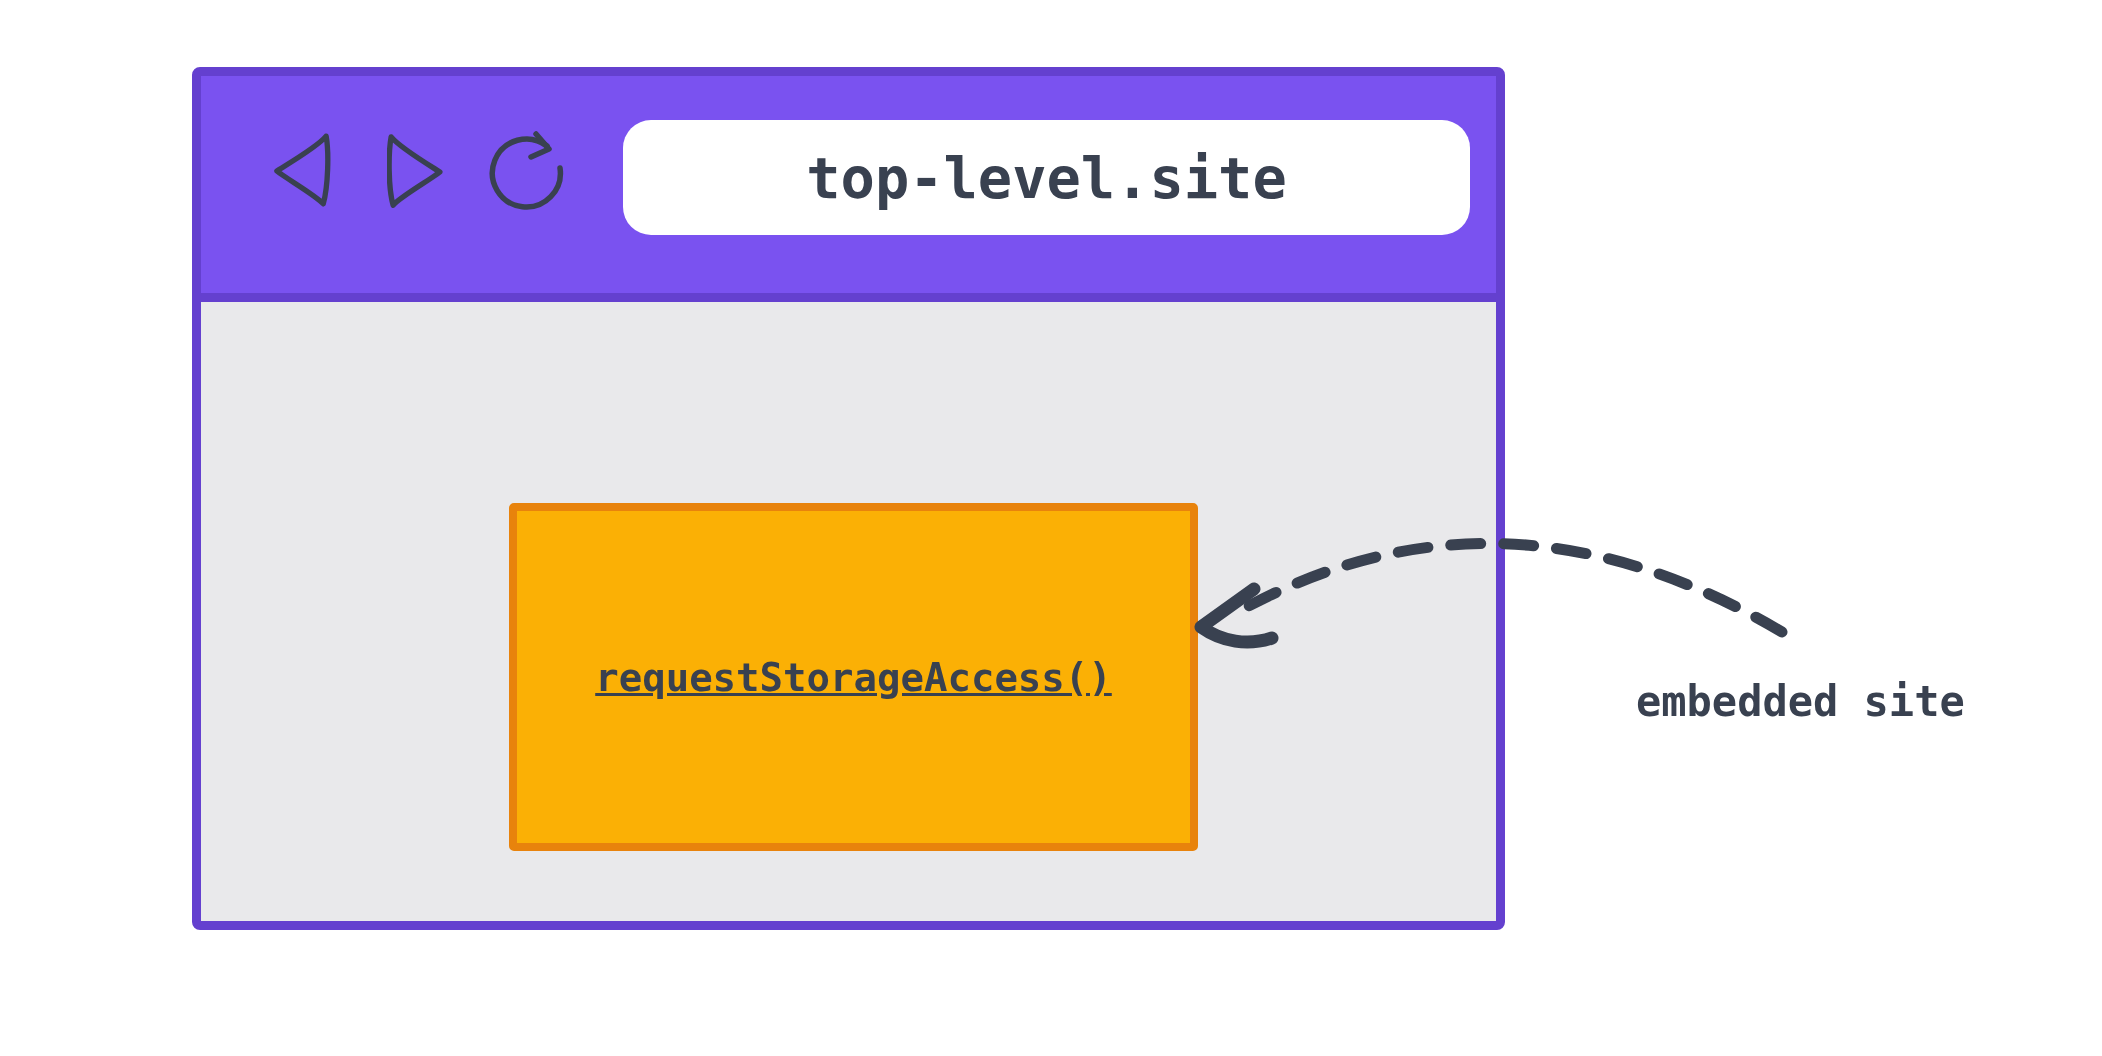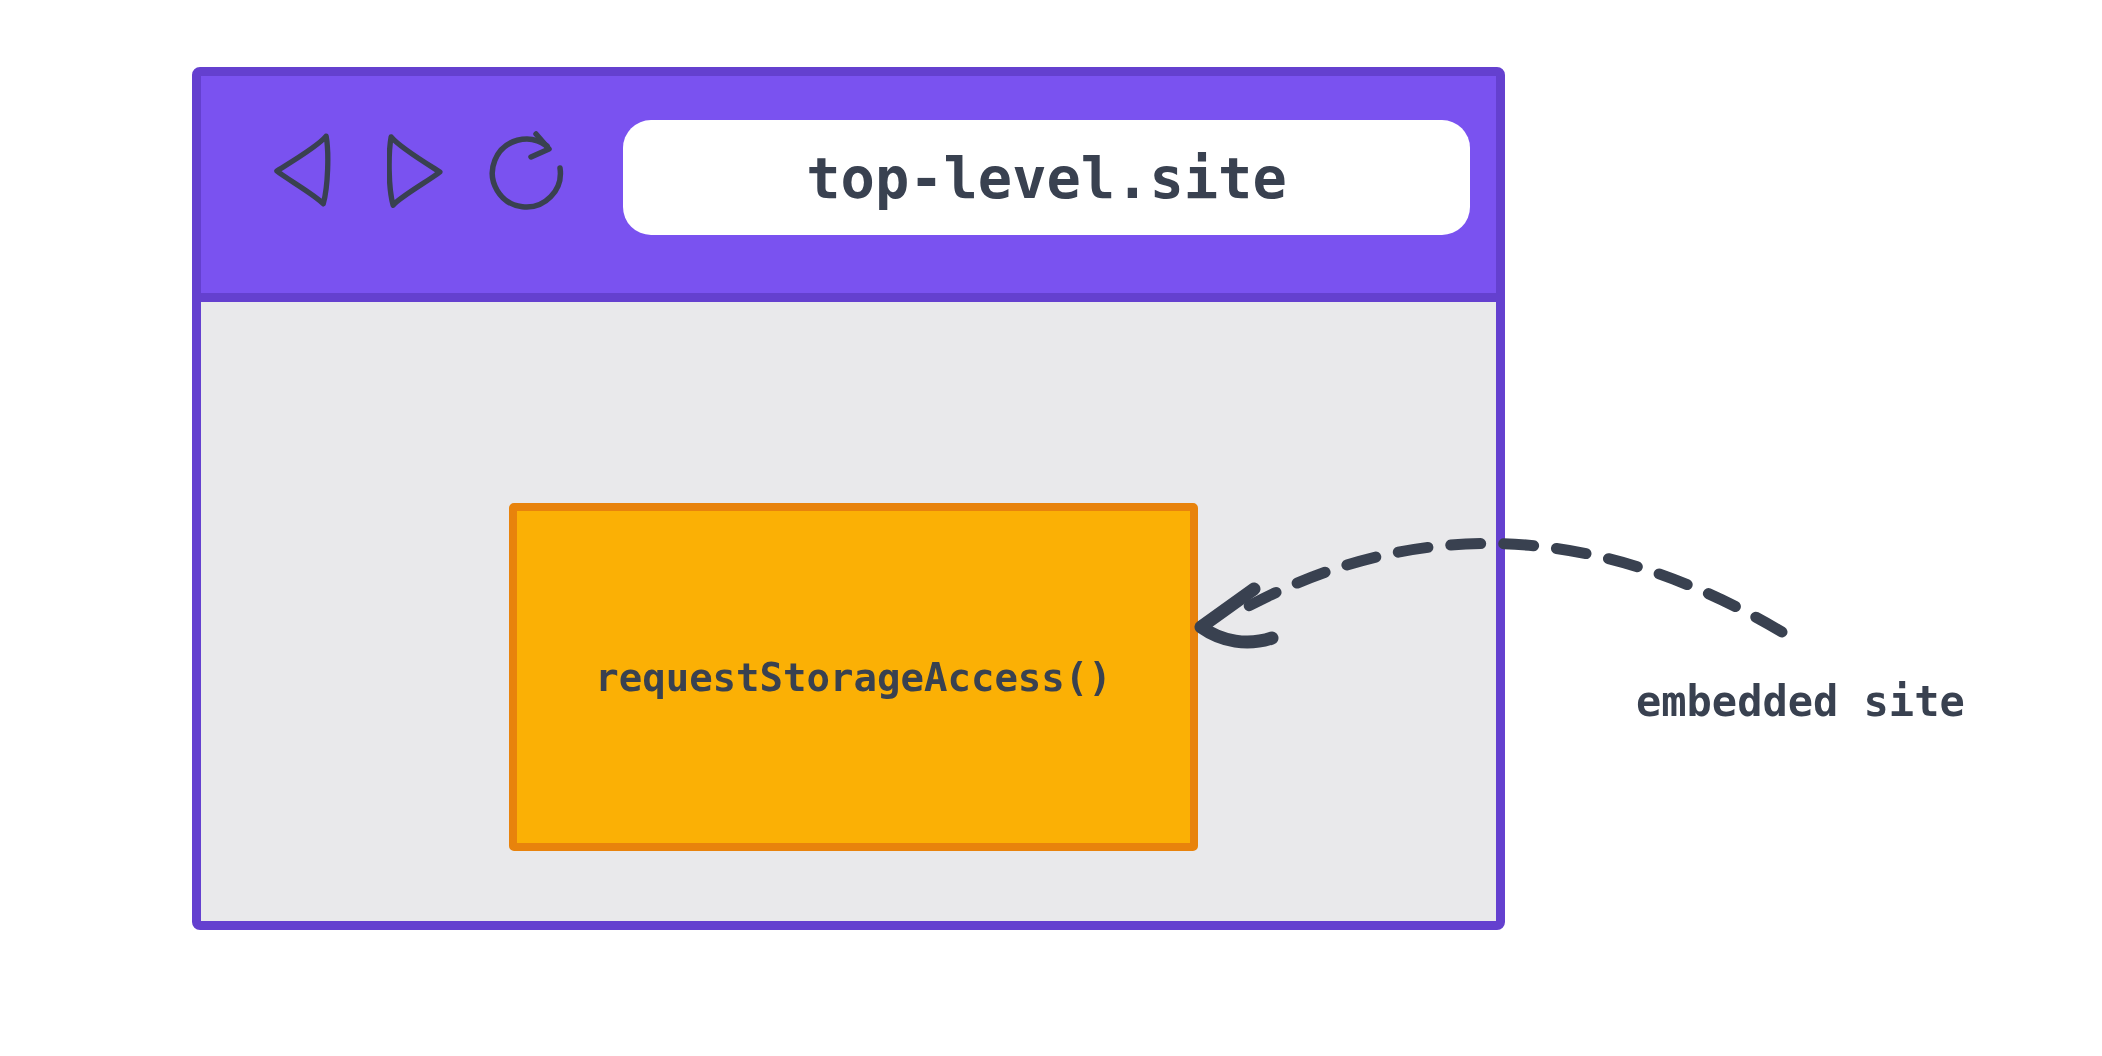--- a/index.html
+++ b/index.html
@@ -80,20 +80,21 @@
     left: 308px;
     top: 201px;
     width: 689px;
     height: 348px;
     background: var(--iframe-fill);
     border: 8px solid var(--iframe-border);
     border-radius: 5px;
     display: flex;
     align-items: center;
     justify-content: center;
+    text-decoration: underline;
   }
   .iframe-label {
     font-size: 39px;
     font-weight: bold;
     color: var(--ink);
     white-space: nowrap;
   }
   .annotation-label {
     position: absolute;
     left: 1636px;

